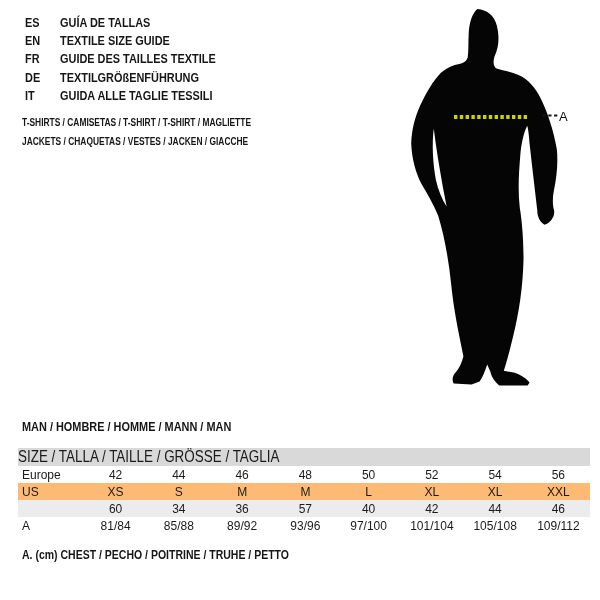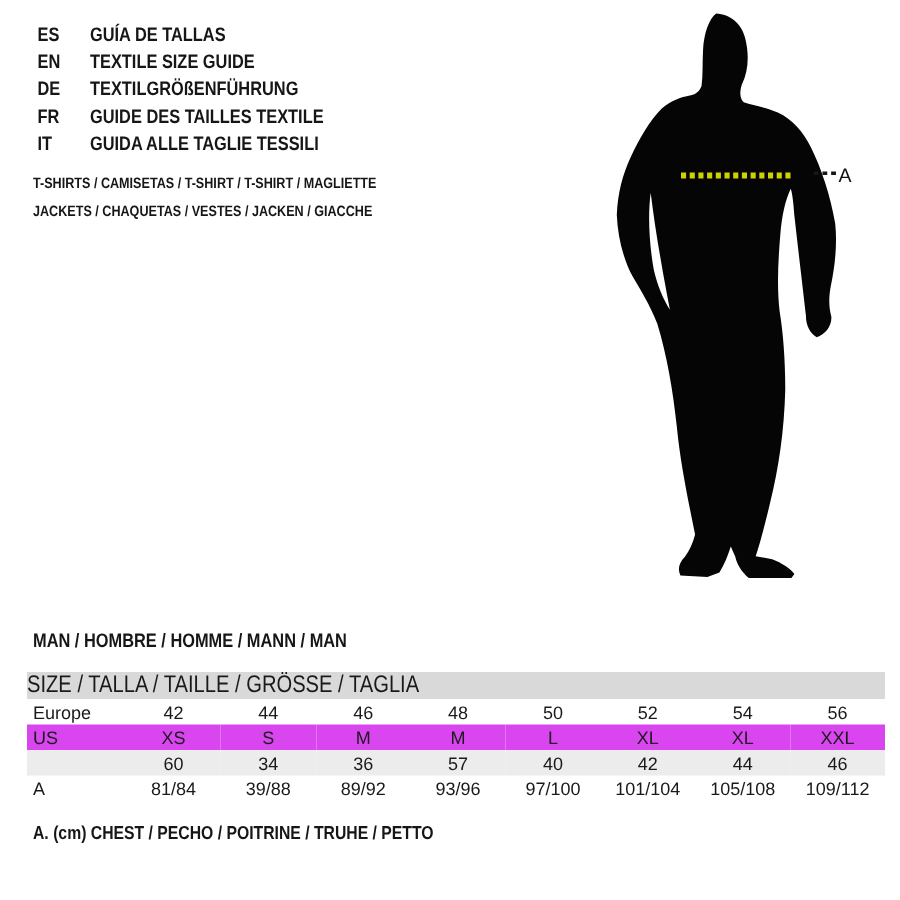--- a/index.html
+++ b/index.html
@@ -26,45 +26,45 @@
   
   .section-title{position:absolute;left:22px;top:419px;font-size:13px;font-weight:700;}
 
   
   .size-table-wrap{position:absolute;left:18px;top:448px;width:572px;}
   table.size-table{width:100%;border-collapse:collapse;table-layout:fixed;font-size:12px;color:#1a1a1a;}
   table.size-table td,table.size-table th{padding:0;font-weight:400;height:17px;vertical-align:middle;}
   .size-table thead th{background:#d9d9d9;text-align:left;height:15px;font-size:16px;}
   .size-table .row-label{text-align:left;padding-left:4px;}
   .size-table .cell{text-align:center;}
-  .size-table tr.shade-1 td{background:#d946ef;}
+  .size-table tr.shade-1 td{background:#fdba74;}
   .size-table tr.shade-2 td{background:#ececec;}
 
   
   .footnote{position:absolute;left:22px;top:548px;font-size:12.5px;font-weight:700;}
 </style>
 </head>
 <body>
 
 <div class="lang-block">
   <div class="lang-row">
     <span class="lang-code"><span class="cond">ES</span></span>
     <span class="cond">GUÍA DE TALLAS</span>
   </div>
   <div class="lang-row">
     <span class="lang-code"><span class="cond">EN</span></span>
     <span class="cond">TEXTILE SIZE GUIDE</span>
   </div>
   <div class="lang-row">
+    <span class="lang-code"><span class="cond">FR</span></span>
+    <span class="cond">GUIDE DES TAILLES TEXTILE</span>
+  </div>
+  <div class="lang-row">
     <span class="lang-code"><span class="cond">DE</span></span>
     <span class="cond">TEXTILGRÖßENFÜHRUNG</span>
-  </div>
-  <div class="lang-row">
-    <span class="lang-code"><span class="cond">FR</span></span>
-    <span class="cond">GUIDE DES TAILLES TEXTILE</span>
   </div>
   <div class="lang-row">
     <span class="lang-code"><span class="cond">IT</span></span>
     <span class="cond">GUIDA ALLE TAGLIE TESSILI</span>
   </div>
 </div>
 
 <div class="cat-block">
   <div class="cat-line">
       <span class="cond">T-SHIRTS / CAMISETAS / T-SHIRT / T-SHIRT / MAGLIETTE</span>
@@ -178,21 +178,21 @@
         <td class="cell">36</td>
         <td class="cell">57</td>
         <td class="cell">40</td>
         <td class="cell">42</td>
         <td class="cell">44</td>
         <td class="cell">46</td>
       </tr>
       <tr>
         <td class="row-label">A</td>
         <td class="cell">81/84</td>
-        <td class="cell">39/88</td>
+        <td class="cell">85/88</td>
         <td class="cell">89/92</td>
         <td class="cell">93/96</td>
         <td class="cell">97/100</td>
         <td class="cell">101/104</td>
         <td class="cell">105/108</td>
         <td class="cell">109/112</td>
       </tr>
     </tbody>
   </table>
 </div>

